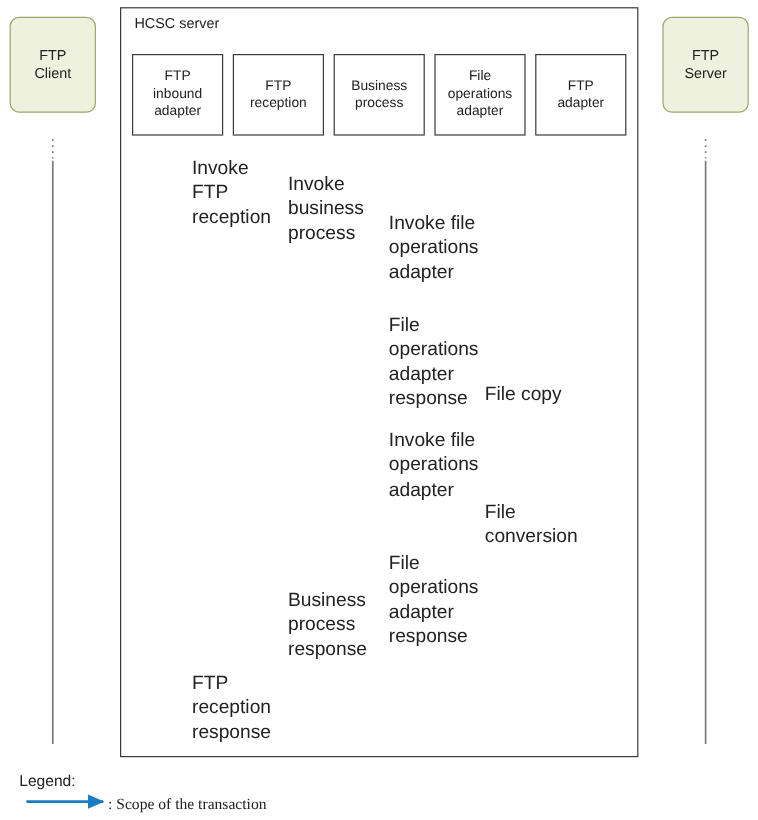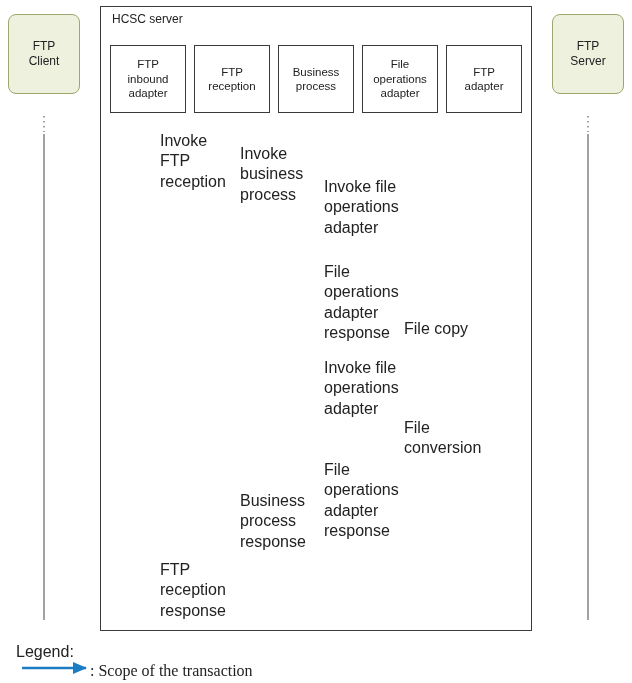--- a/index.html
+++ b/index.html
@@ -3,21 +3,21 @@
 <meta charset="utf-8">
 <style>
   html,body{margin:0;padding:0;}
   body{width:632px;height:683px;background:#ffffff;font-family:"Liberation Sans",sans-serif;position:relative;overflow:hidden;}
   #canvas{position:absolute;left:0;top:0;width:632px;height:683px;}
   .actor{position:absolute;box-sizing:border-box;background:#edf1dd;border:1px solid #9aa86b;border-radius:8px;display:flex;align-items:center;justify-content:center;text-align:center;font-size:12px;color:#222;line-height:1.25;}
   .serverbox{position:absolute;box-sizing:border-box;border:1px solid #3a3a3a;background:#fff;}
   .serverlabel{position:absolute;font-size:12px;color:#222;}
   .pbox{position:absolute;box-sizing:border-box;border:1px solid #3a3a3a;background:#fff;display:flex;align-items:center;justify-content:center;text-align:center;font-size:11.5px;color:#222;line-height:1.25;}
   .msglabel{position:absolute;font-size:16px;color:#222;line-height:1.28;white-space:pre-line;}
-  .legendlabel{position:absolute;font-size:16px;color:#222;}
+  .legendlabel{position:absolute;font-size:13px;color:#222;}
   svg{position:absolute;left:0;top:0;width:632px;height:683px;overflow:visible;}
 </style>
 </head>
 <body>
 
 <div id="canvas"></div>
 
 <svg id="gfx" aria-hidden="true">
   <defs>
     <marker id="ah-blue" markerWidth="10" markerHeight="8" refX="9.5" refY="4" orient="auto" markerUnits="userSpaceOnUse">

